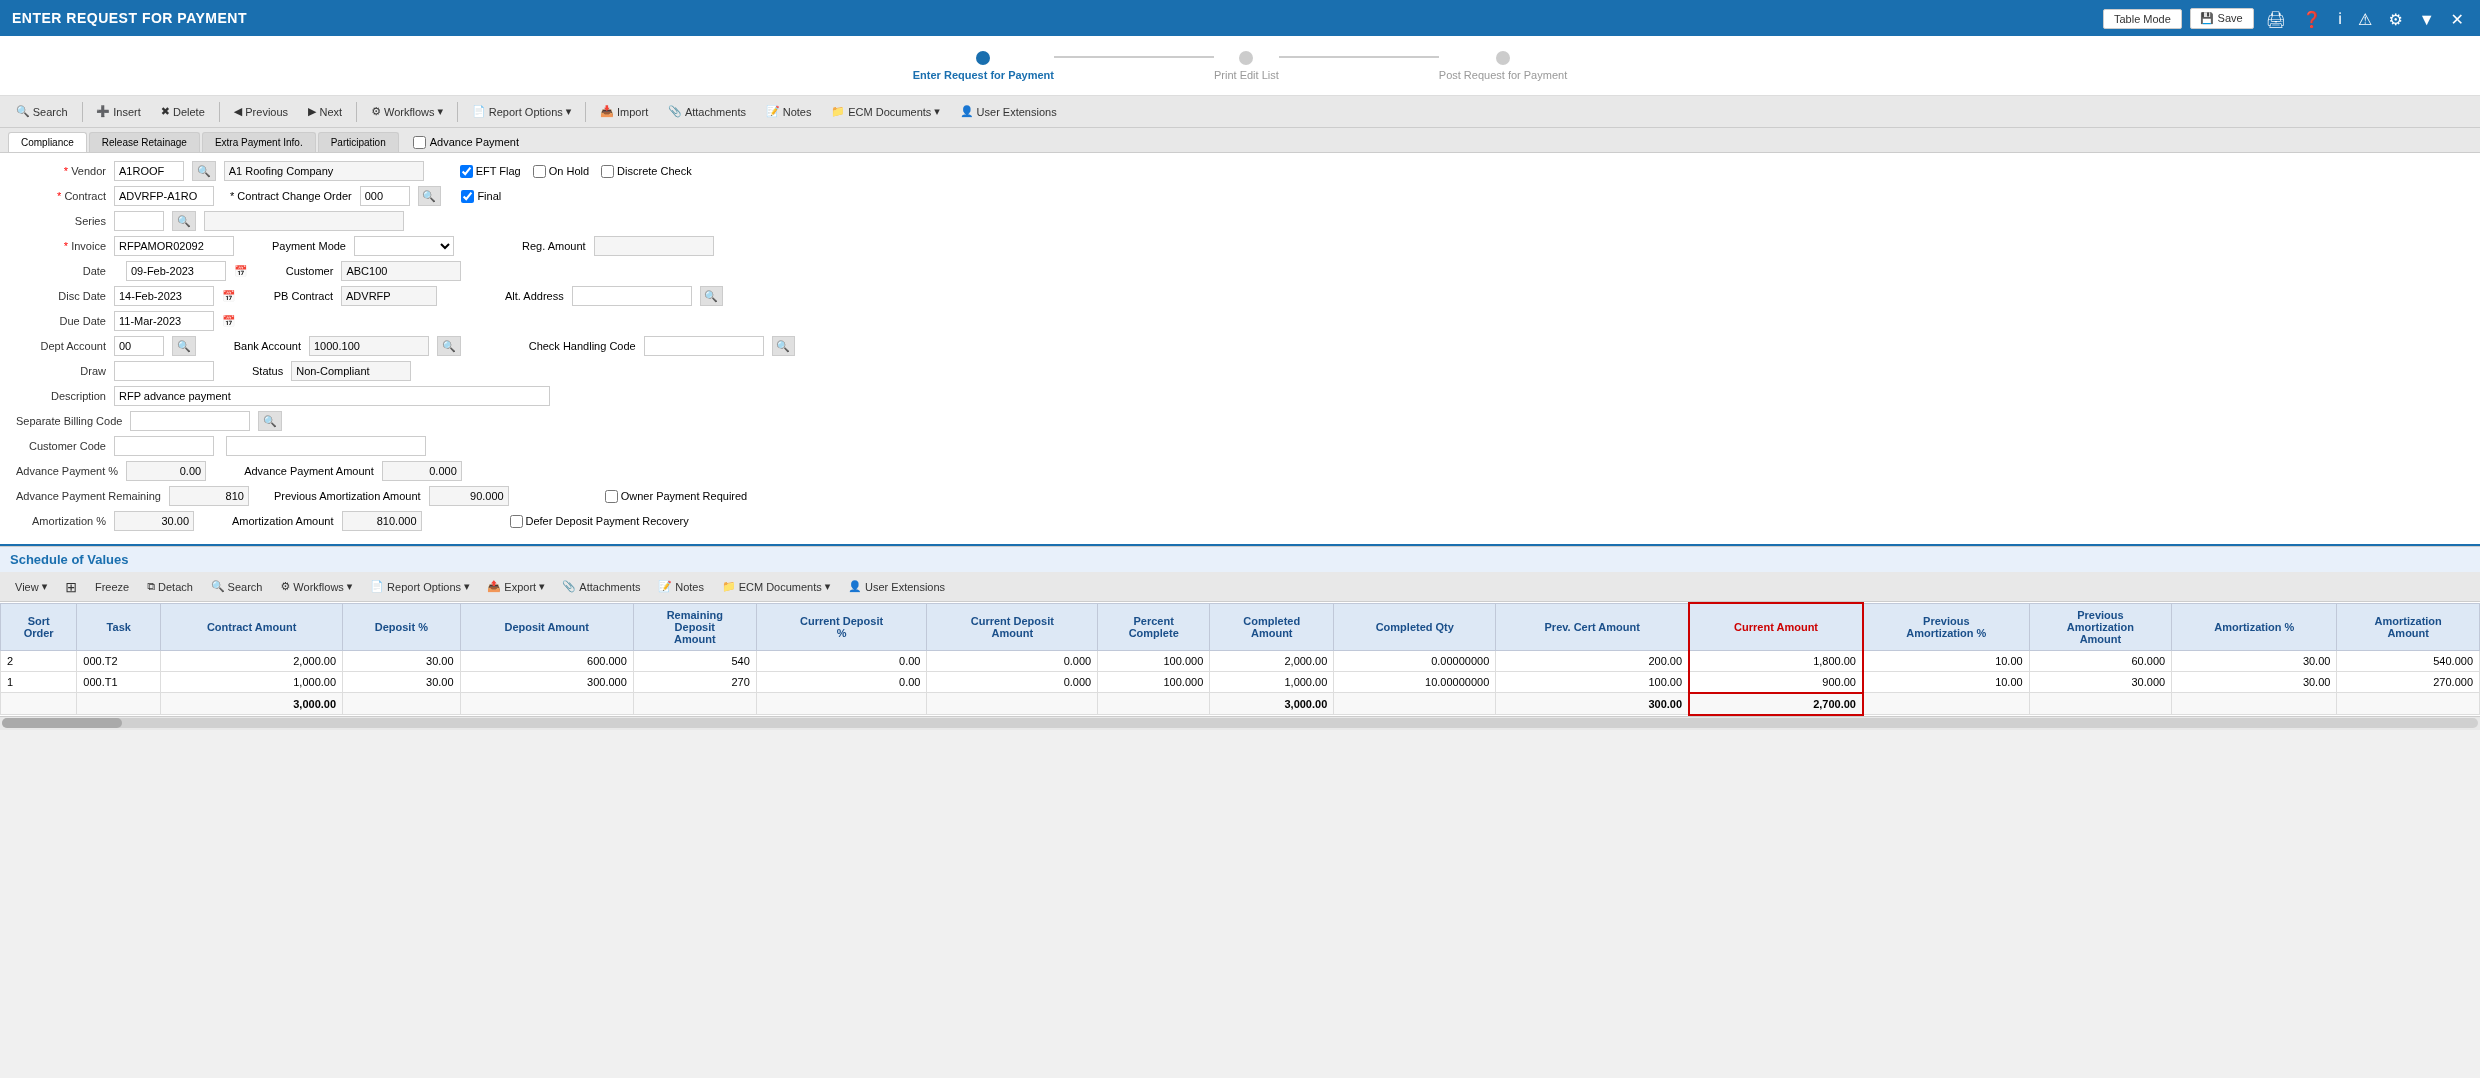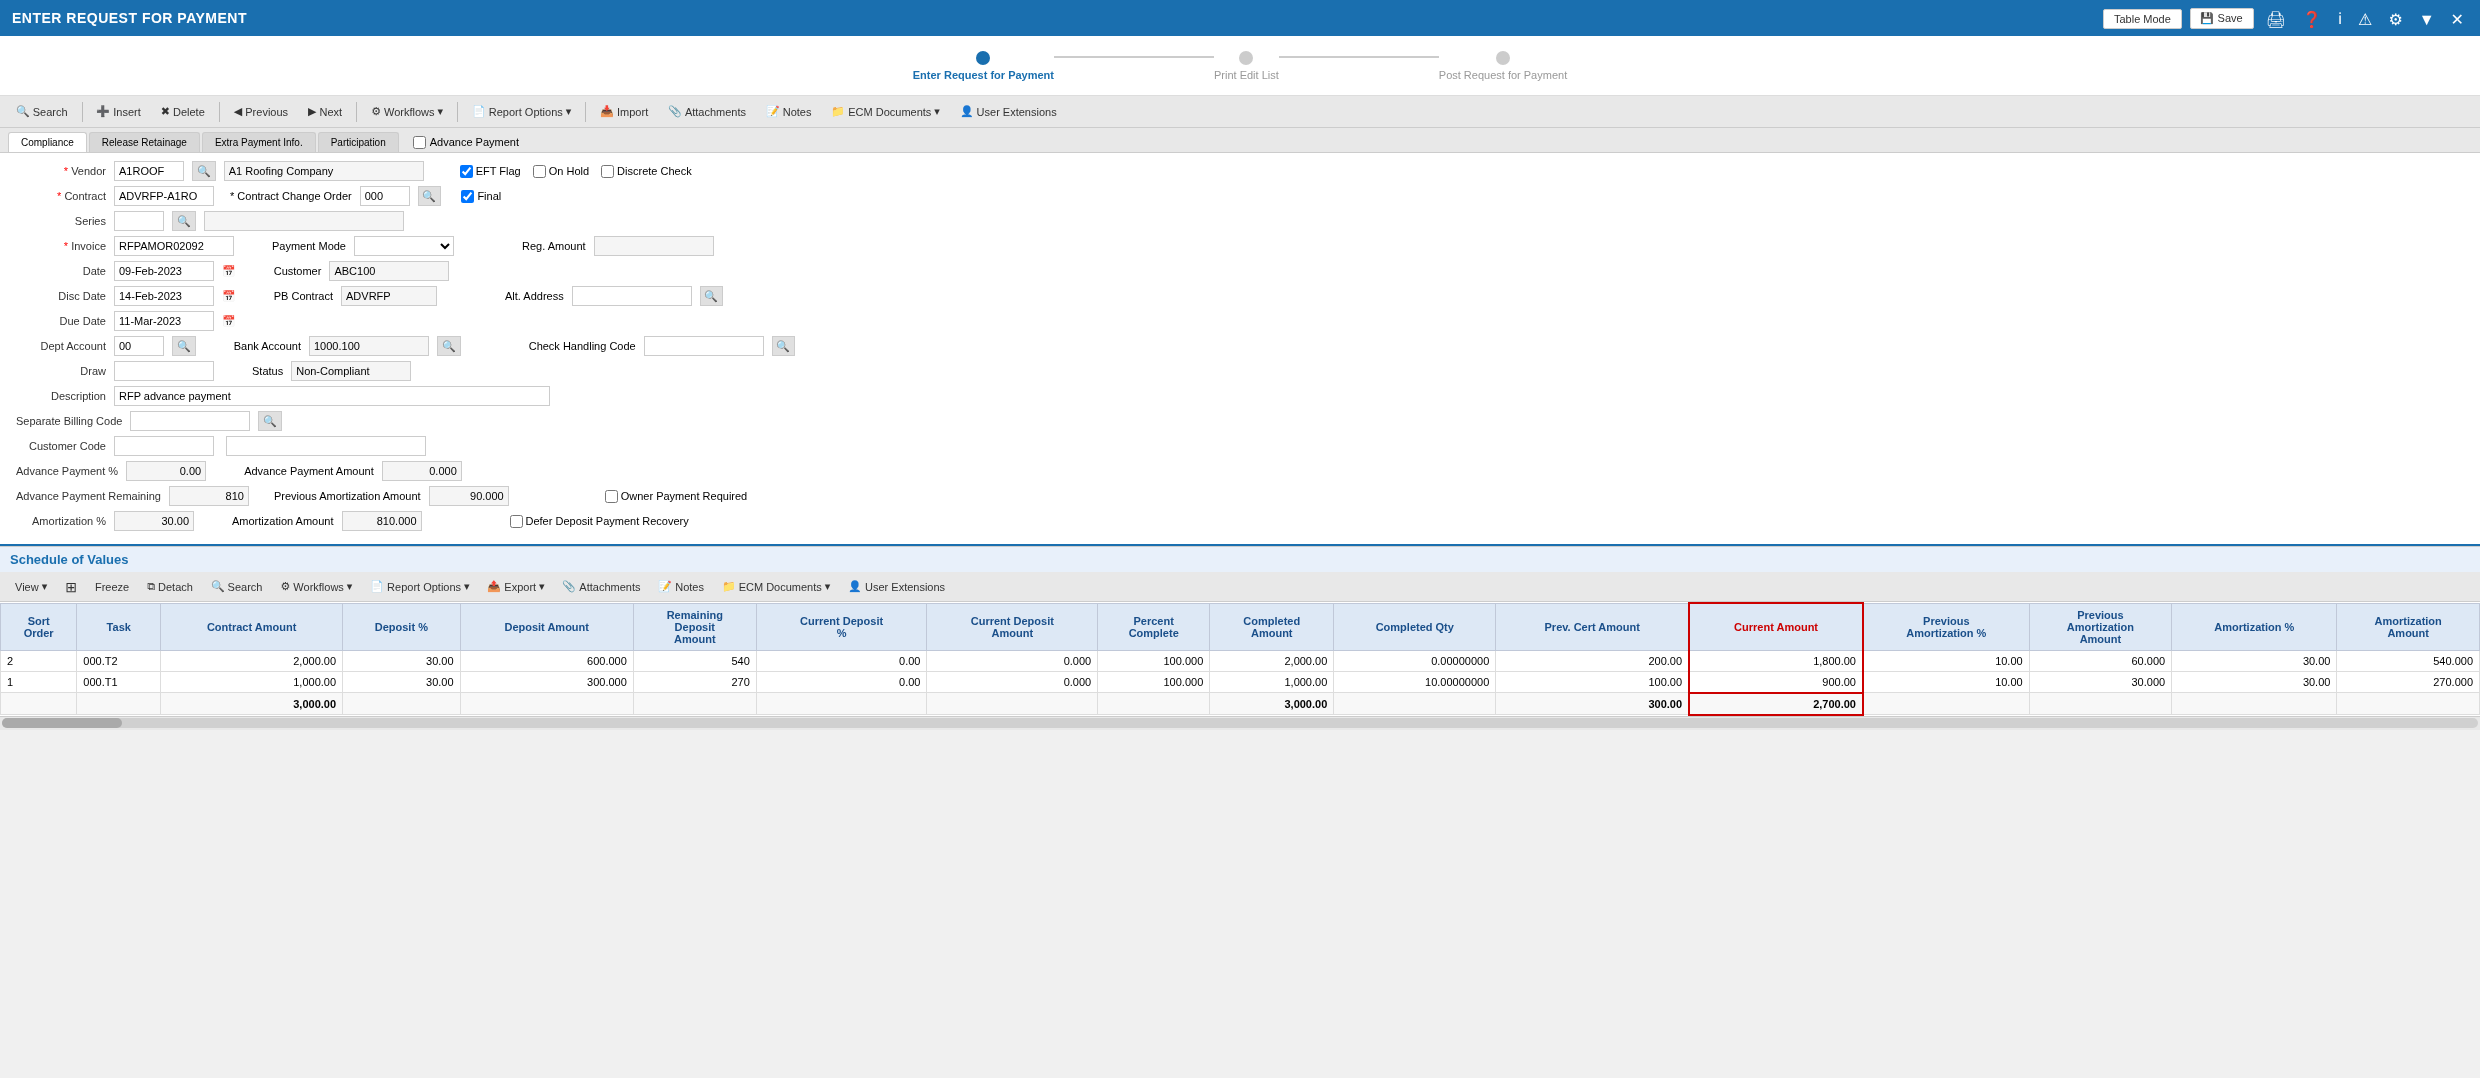--- a/index.html
+++ b/index.html
@@ -304,21 +304,21 @@
     <span style="margin-left:30px">Payment Mode</span>
     <select class="form-select" style="width:100px">
       <option></option>
     </select>
     <span style="margin-left:60px">Reg. Amount</span>
     <input class="form-input" style="width: 120px;" value="">
   </div>
 
   <div class="form-row">
     <span class="form-label">Date</span>
-    <input class="form-input white" style="width: 100px;" value="09-Feb-2023">
+    <input class="form-input white" style="width: 100px; margin-left: 12px;" value="09-Feb-2023">
     <span style="cursor:pointer">📅</span>
     <span style="margin-left:30px">Customer</span>
     <input class="form-input" style="width: 120px;" value="ABC100">
   </div>
 
   <div class="form-row">
     <span class="form-label">Disc Date</span>
     <input class="form-input white" style="width: 100px;" value="14-Feb-2023">
     <span style="cursor:pointer">📅</span>
     <span style="margin-left:30px">PB Contract</span>

